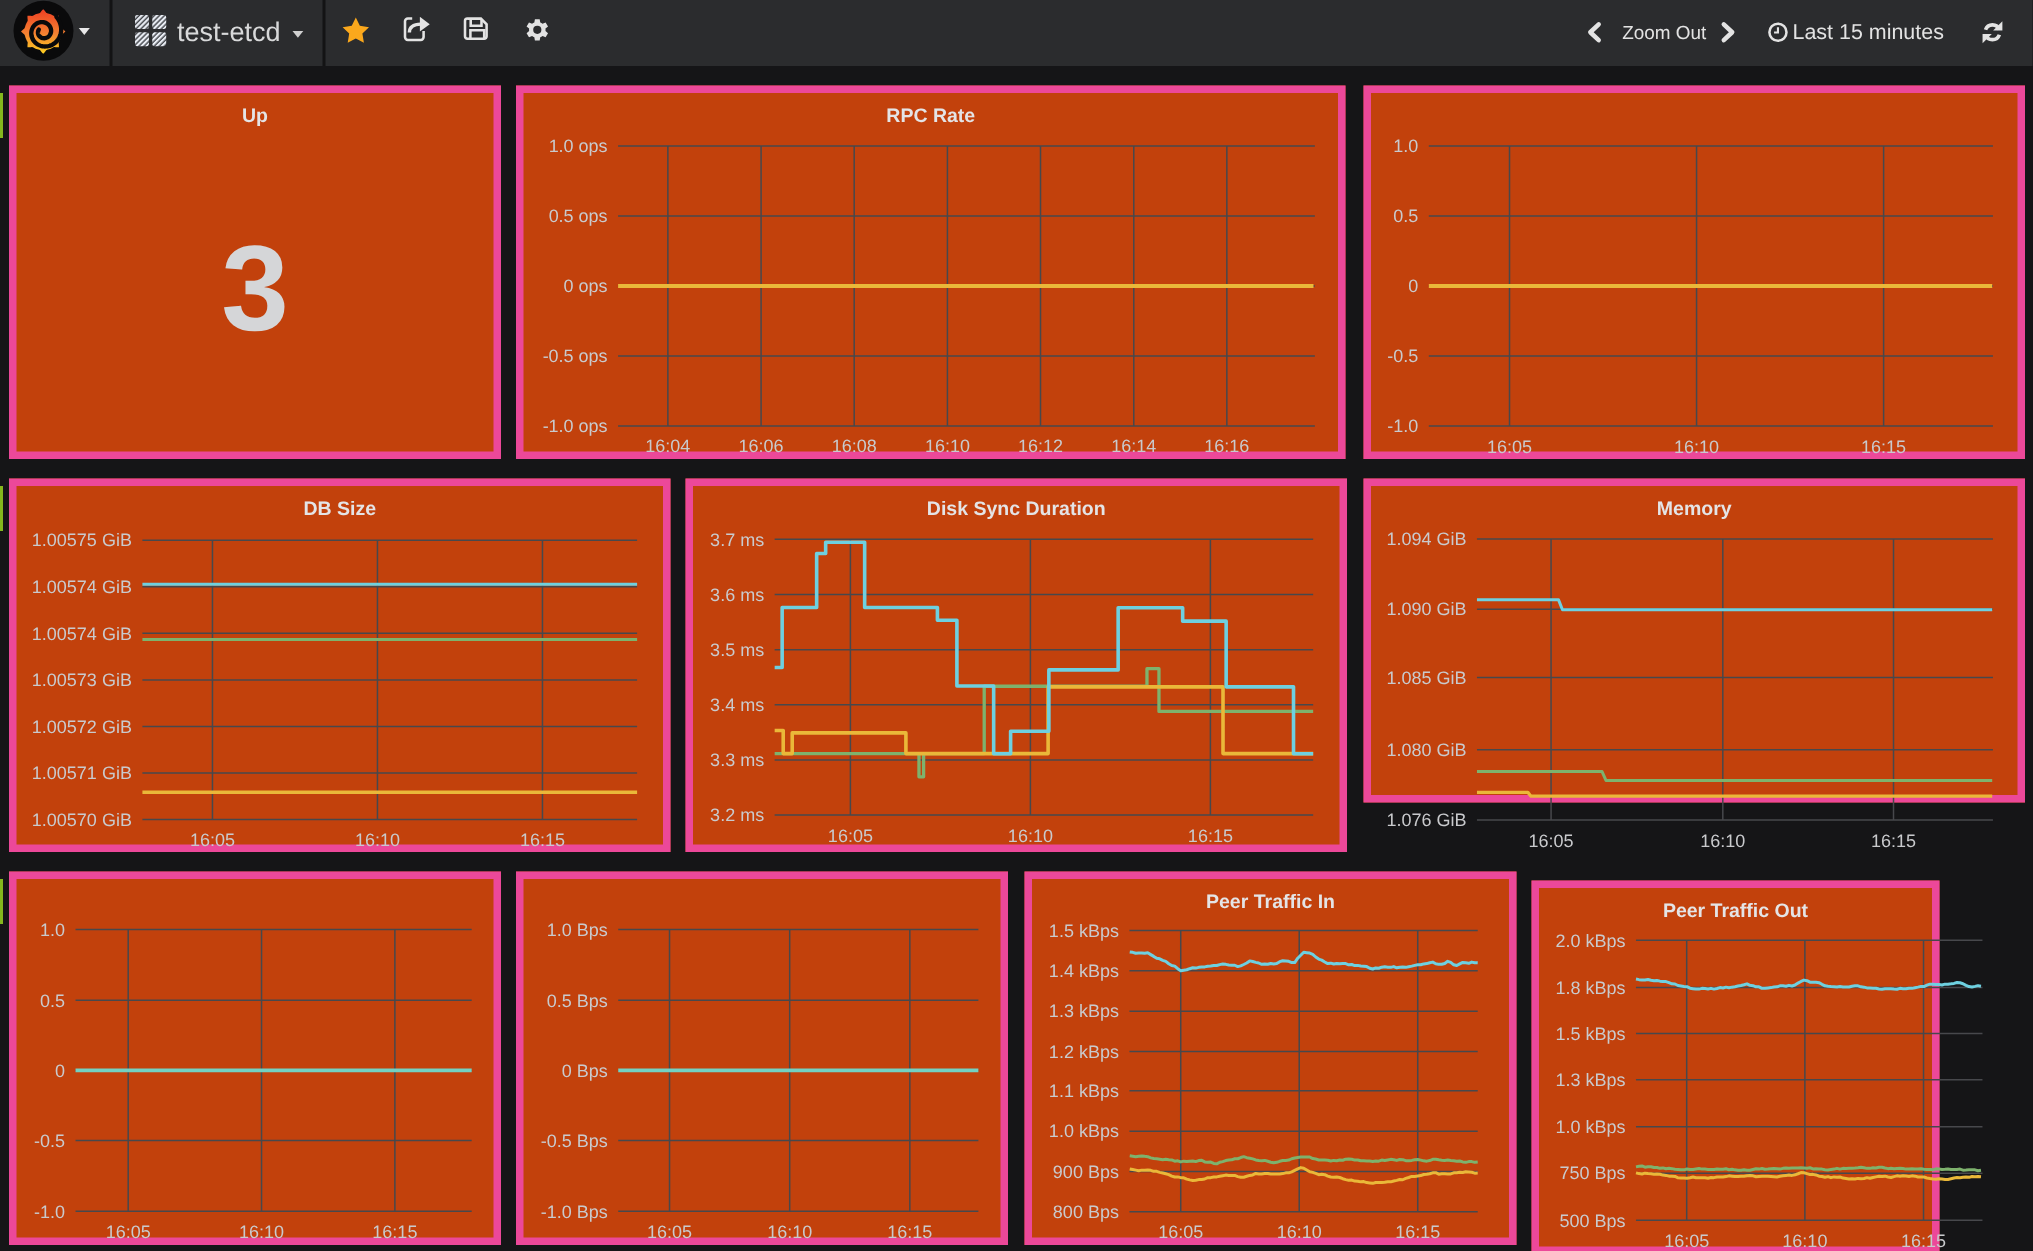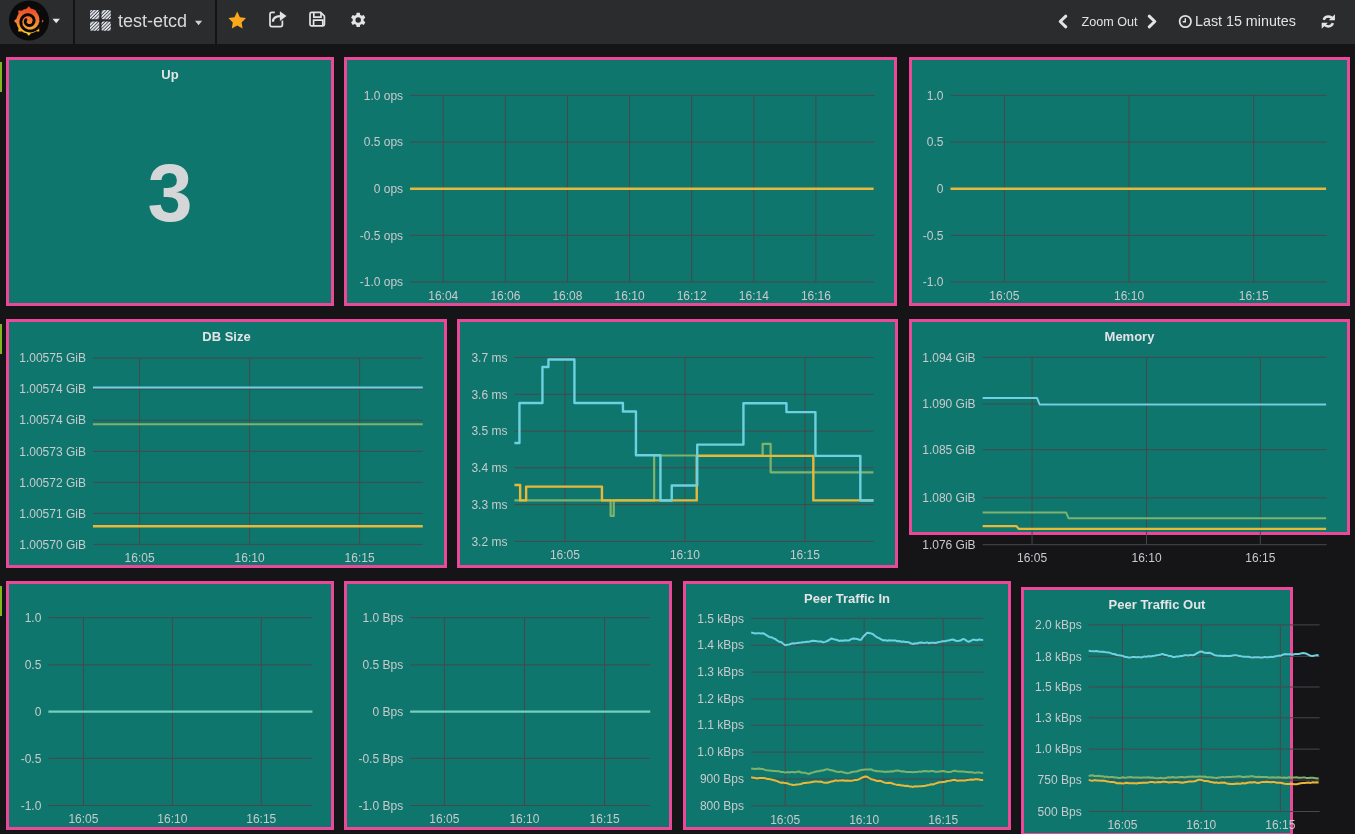--- a/index.html
+++ b/index.html
@@ -1,16 +1,16 @@
 <!DOCTYPE html>
 <html><head><meta charset="utf-8"><style>
 html,body{margin:0;padding:0;background:#151517;width:1355px;height:834px;overflow:hidden}
 *{box-sizing:border-box}
 body{font-family:"Liberation Sans",sans-serif;-webkit-font-smoothing:antialiased}
-.panel{position:absolute;background:#0f766e;border:3px solid #ec4899}
+.panel{position:absolute;background:#c2410c;border:5px solid #ec4899}
 .ptitle{position:absolute;width:100%;text-align:center;top:7px;font-size:13px;font-weight:bold;color:#e4e4e6;letter-spacing:0}
 .gtab{position:absolute;left:0;width:2px;height:30px;background:#84b71e}
 </style></head><body>
 
 <div style="position:absolute;left:0;top:0;width:1355px;height:44px;background:#2b2c2e">
 <svg width="70" height="44" viewBox="0 0 70 44" style="position:absolute;left:0;top:0">
 <defs>
         <linearGradient id="glg" x1="0" y1="0" x2="0" y2="1">
 <stop offset="0" stop-color="#ee3f23"></stop>
           <stop offset="0.55" stop-color="#f58231"></stop>
@@ -79,20 +79,21 @@
 <div class="gtab" style="top:62px"></div>
 <div class="gtab" style="top:324px"></div>
 <div class="gtab" style="top:586px"></div>
 <div class="panel" style="left:6px;top:57px;width:328px;height:249px">
 <div class="ptitle">Up</div>
 <div style="position:absolute;left:0;top:0;width:100%;height:100%;display:flex;align-items:center;justify-content:center">
       <span style="font-size:81px;font-weight:bold;color:#d5d6d8;margin-top:24px">3</span>
     </div>
 </div>
 <div class="panel" style="left:344px;top:57px;width:553px;height:249px">
+    <div class="ptitle">RPC Rate</div>
     <svg width="553" height="249" viewBox="0 0 553.35 249.00" style="position:absolute;left:0;top:0">
       <line x1="63.1" y1="35.3" x2="527.9" y2="35.3" stroke="#47484c" stroke-width="1"></line>
       <line x1="63.1" y1="82.0" x2="527.9" y2="82.0" stroke="#47484c" stroke-width="1"></line>
       <line x1="63.1" y1="128.7" x2="527.9" y2="128.7" stroke="#47484c" stroke-width="1"></line>
       <line x1="63.1" y1="175.4" x2="527.9" y2="175.4" stroke="#47484c" stroke-width="1"></line>
       <line x1="63.1" y1="222.0" x2="527.9" y2="222.0" stroke="#47484c" stroke-width="1"></line>
       <line x1="96.3" y1="35.3" x2="96.3" y2="222.0" stroke="#47484c" stroke-width="1"></line>
       <line x1="158.5" y1="35.3" x2="158.5" y2="222.0" stroke="#47484c" stroke-width="1"></line>
       <line x1="220.6" y1="35.3" x2="220.6" y2="222.0" stroke="#47484c" stroke-width="1"></line>
       <line x1="282.8" y1="35.3" x2="282.8" y2="222.0" stroke="#47484c" stroke-width="1"></line>
@@ -157,20 +158,21 @@
       <text x="76.7" y="226.6" text-anchor="end" font-size="12" fill="#c9cacd">1.00570 GiB</text>
       <text x="130.4" y="240.1" text-anchor="middle" font-size="12" fill="#c9cacd">16:05</text>
       <text x="240.4" y="240.1" text-anchor="middle" font-size="12" fill="#c9cacd">16:10</text>
       <text x="350.4" y="240.1" text-anchor="middle" font-size="12" fill="#c9cacd">16:15</text>
       <path d="M83.7,65.5 L413.5,65.5" stroke="#6ed0e0" stroke-width="2.0" fill="none" stroke-linejoin="round" stroke-linecap="butt"></path>
       <path d="M83.7,102.3 L413.5,102.3" stroke="#7eb26d" stroke-width="2.0" fill="none" stroke-linejoin="round" stroke-linecap="butt"></path>
       <path d="M83.7,204.2 L413.5,204.2" stroke="#eab839" stroke-width="2.4" fill="none" stroke-linejoin="round" stroke-linecap="butt"></path>
     </svg>
   </div>
 <div class="panel" style="left:457px;top:319px;width:441px;height:249px">
+    <div class="ptitle">Disk Sync Duration</div>
     <svg width="441" height="249" viewBox="0 0 440.52 249.00" style="position:absolute;left:0;top:0">
       <line x1="54.2" y1="35.5" x2="413.2" y2="35.5" stroke="#47484c" stroke-width="1"></line>
       <line x1="54.2" y1="72.3" x2="413.2" y2="72.3" stroke="#47484c" stroke-width="1"></line>
       <line x1="54.2" y1="109.1" x2="413.2" y2="109.1" stroke="#47484c" stroke-width="1"></line>
       <line x1="54.2" y1="145.8" x2="413.2" y2="145.8" stroke="#47484c" stroke-width="1"></line>
       <line x1="54.2" y1="182.6" x2="413.2" y2="182.6" stroke="#47484c" stroke-width="1"></line>
       <line x1="54.2" y1="219.4" x2="413.2" y2="219.4" stroke="#47484c" stroke-width="1"></line>
       <line x1="104.7" y1="35.5" x2="104.7" y2="219.4" stroke="#47484c" stroke-width="1"></line>
       <line x1="224.7" y1="35.5" x2="224.7" y2="219.4" stroke="#47484c" stroke-width="1"></line>
       <line x1="344.7" y1="35.5" x2="344.7" y2="219.4" stroke="#47484c" stroke-width="1"></line>

